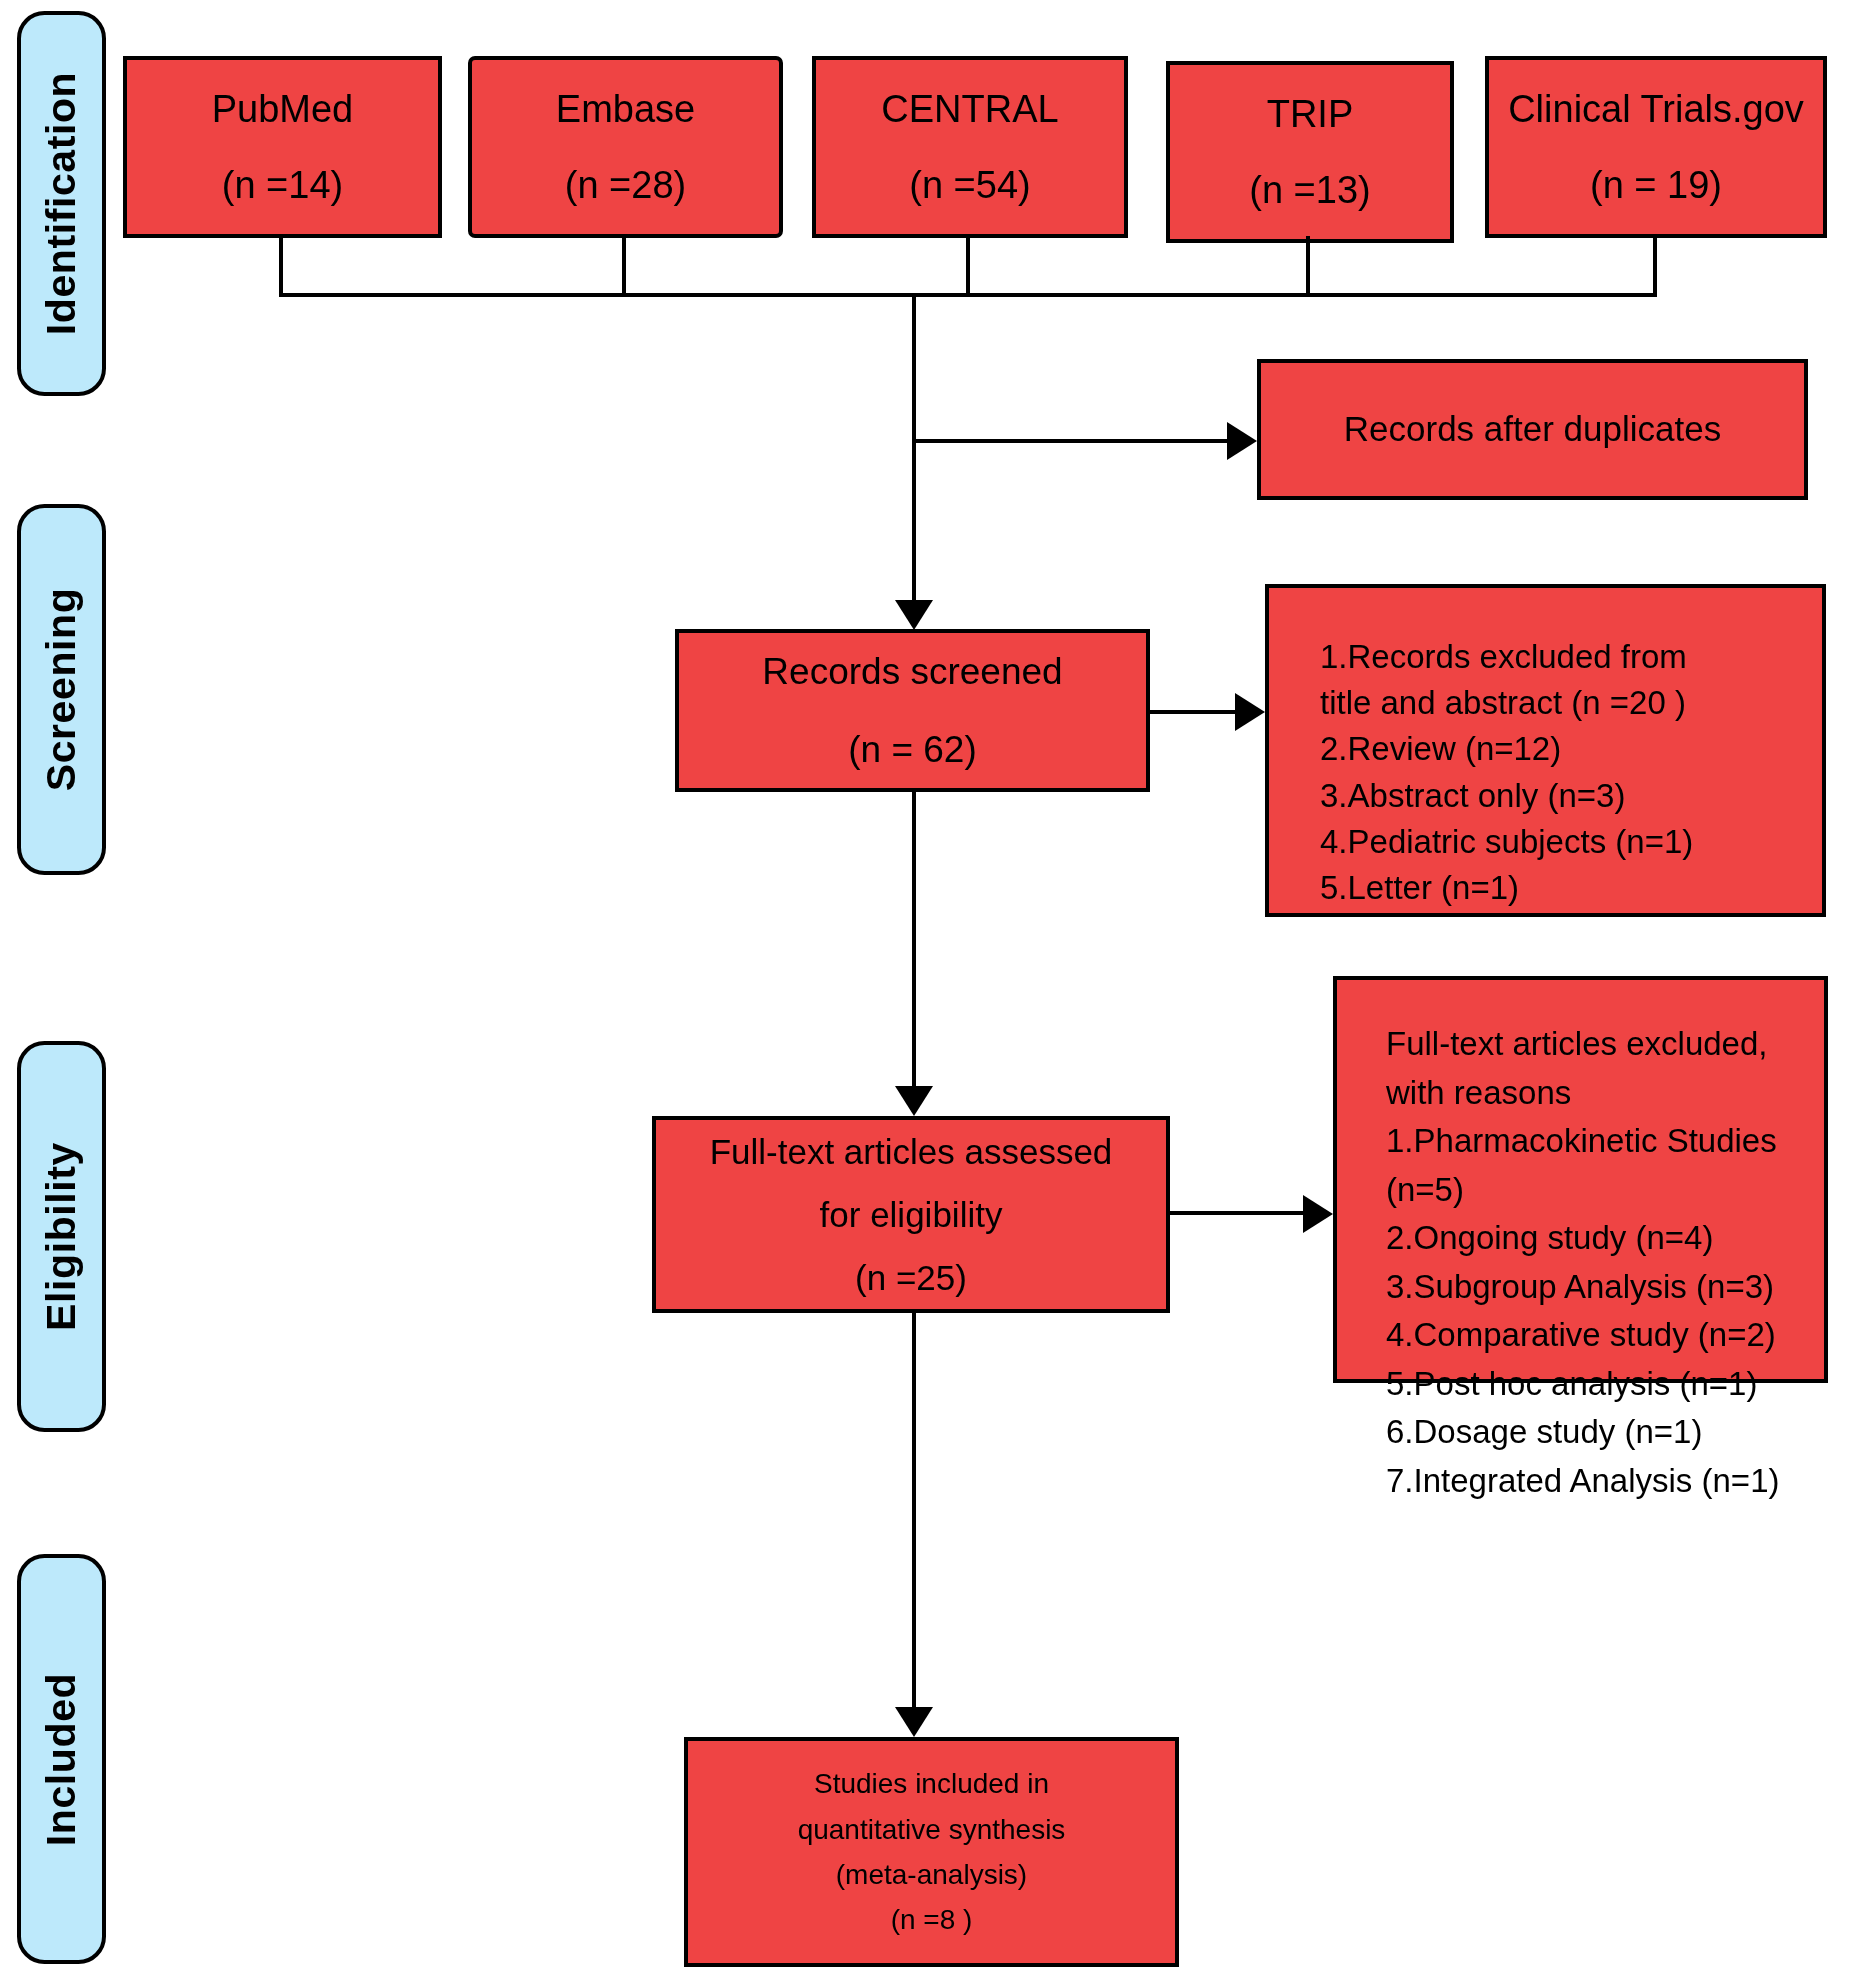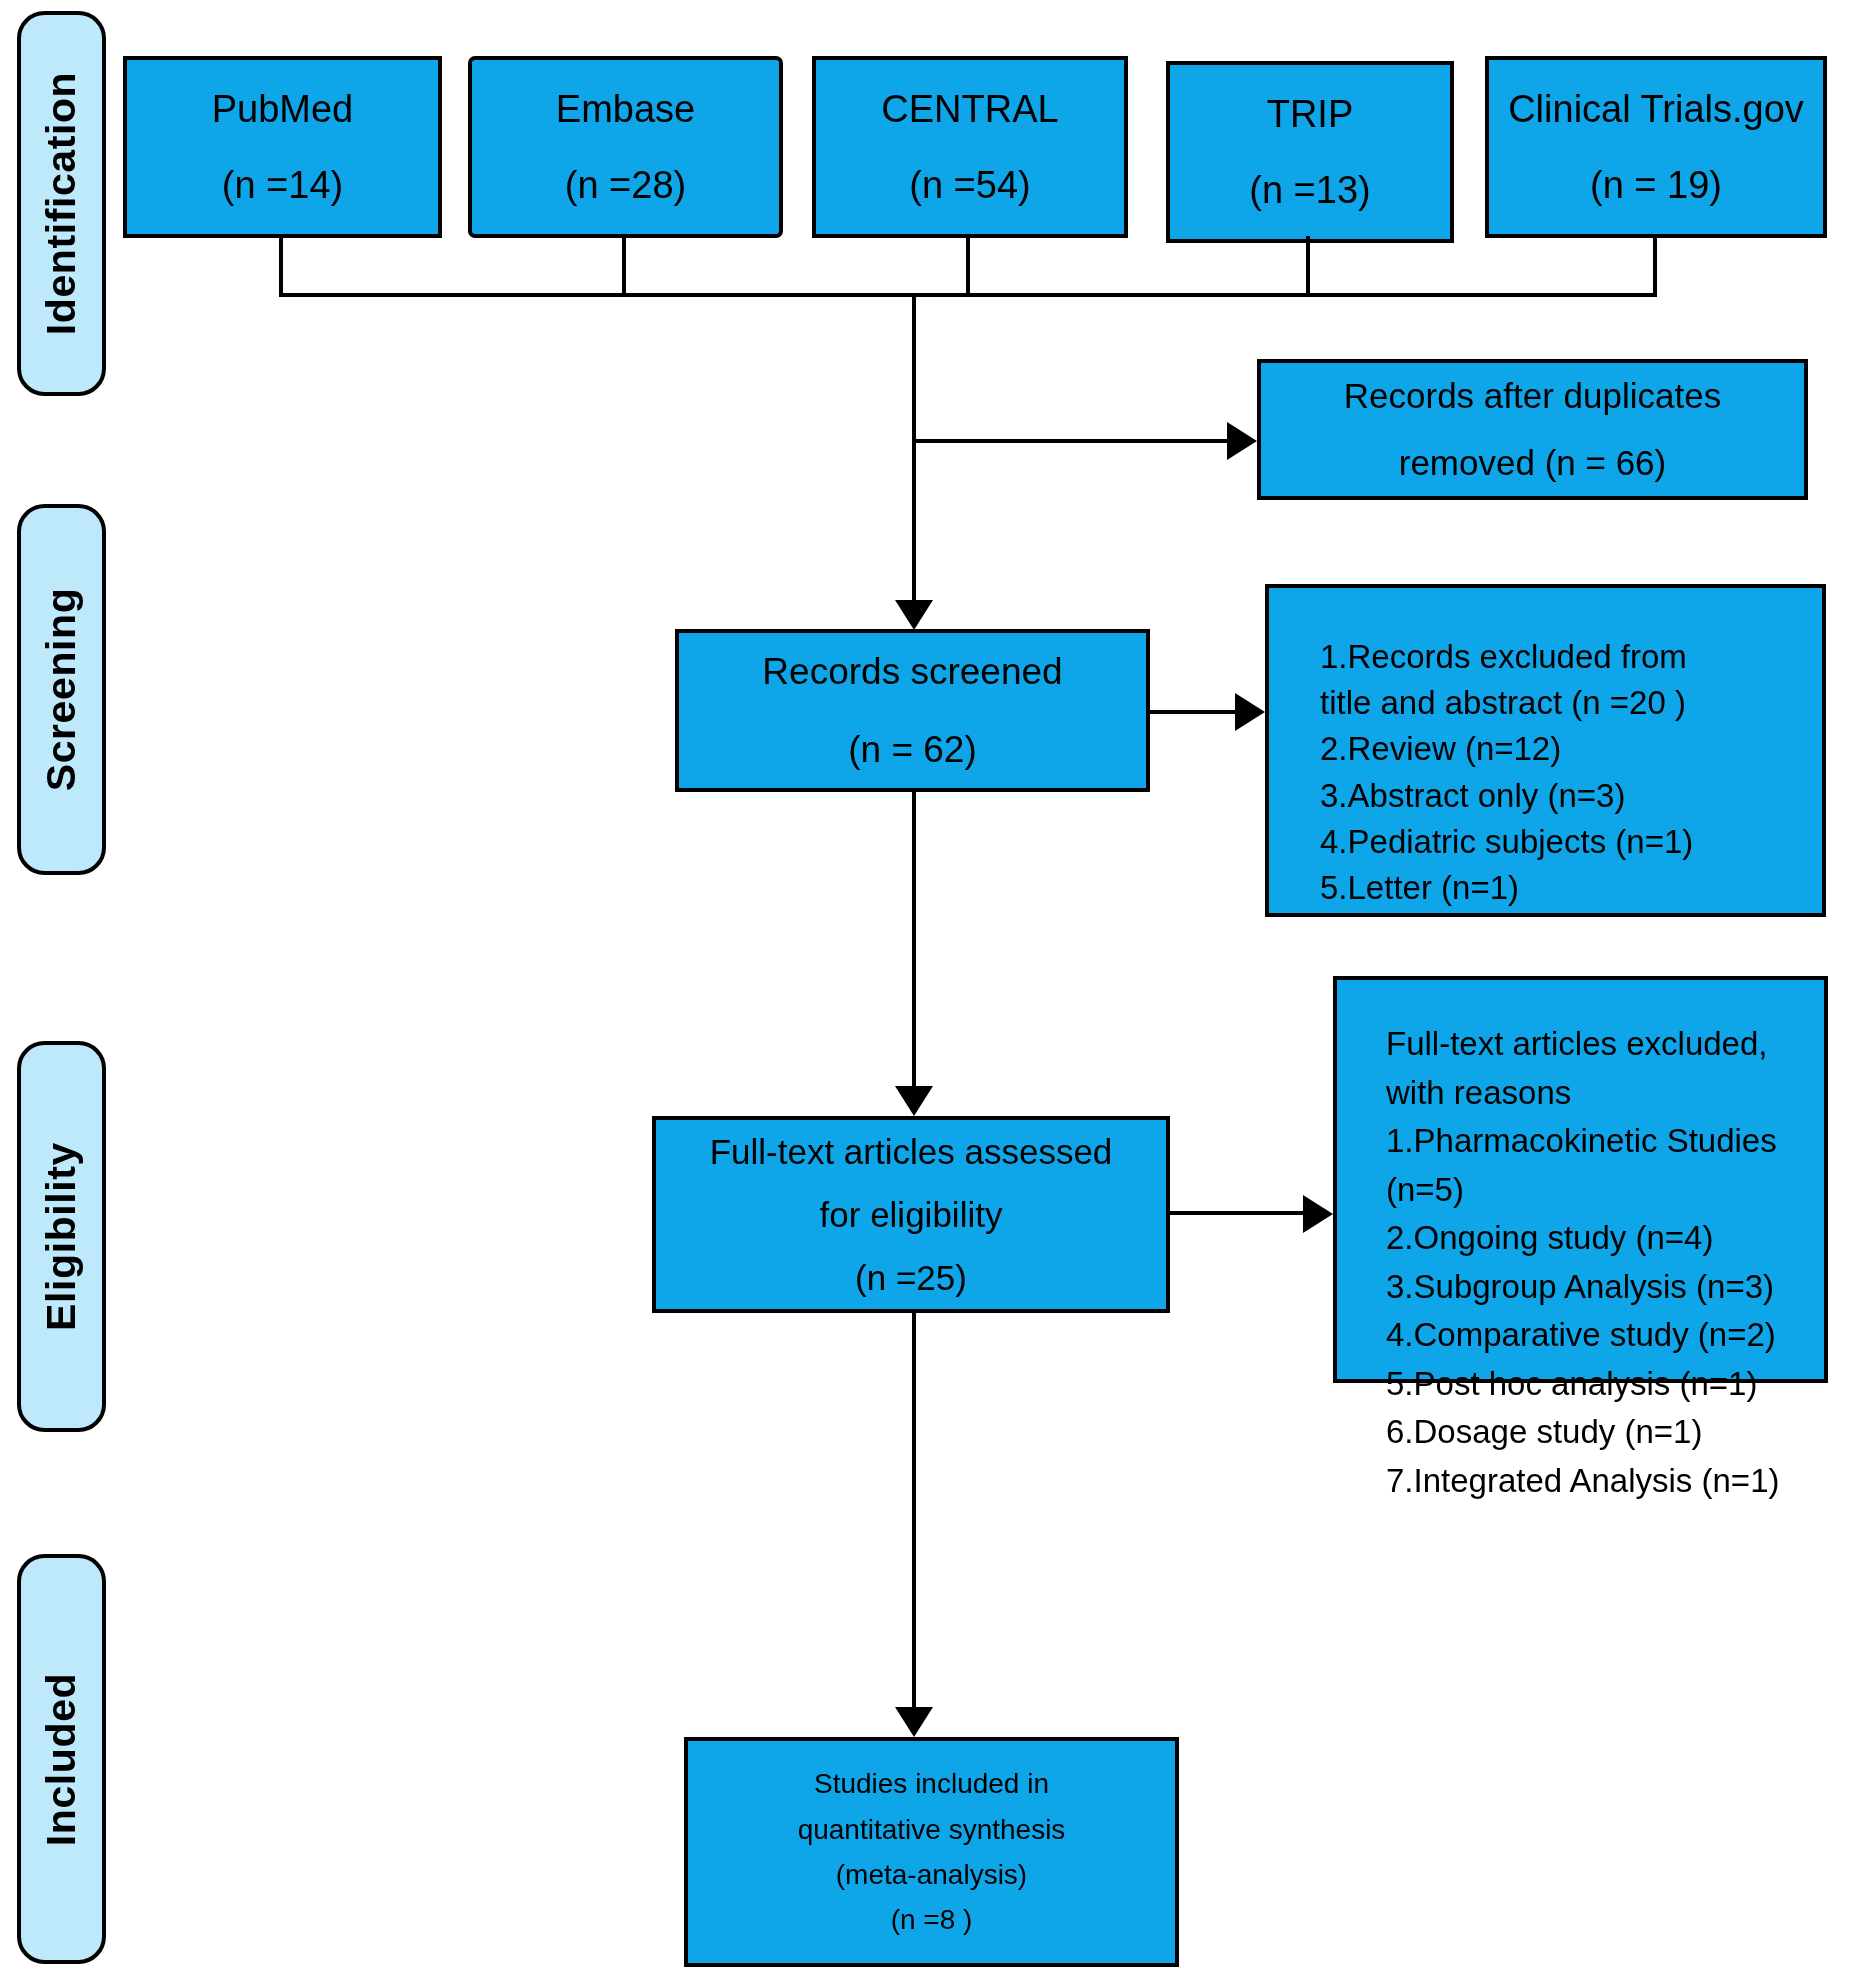--- a/index.html
+++ b/index.html
@@ -11,21 +11,21 @@
     position:absolute;left:17px;width:89px;
     background:#bde9fb;border:4px solid #000;border-radius:27.5px;
     display:flex;align-items:center;justify-content:center;
     box-sizing:border-box;
   }
   .stage-tab .vtext{
     transform:rotate(-90deg);white-space:nowrap;
     font-size:41px;font-weight:bold;letter-spacing:0.6px;
   }
   .fbox{
-    position:absolute;background:#0ea5e9;border:4px solid #000;
+    position:absolute;background:#ef4444;border:4px solid #000;
     box-sizing:border-box;display:flex;flex-direction:column;
     align-items:center;justify-content:center;text-align:center;
   }
   .fbox .line{white-space:nowrap;}
   .fbox.list{align-items:flex-start;justify-content:flex-start;text-align:left;}
   .src{font-size:38px;line-height:2.0;}
   .b-dup{font-size:35px;line-height:1.9;}
   .b-scr{font-size:37px;line-height:2.1;}
   .b-ft{font-size:35px;line-height:1.8;}
   .b-st{font-size:28px;line-height:1.62;}
@@ -88,21 +88,20 @@
 <div class="conn" style="left:279px;top:293px;width:1378px;height:4px;"></div>
 
 <div class="conn" style="left:912px;top:293px;width:4px;height:310px;"></div>
 <div class="arrowhead-down" style="left:895px;top:600px;"></div>
 
 <div class="conn" style="left:912px;top:439px;width:320px;height:4px;"></div>
 <div class="arrowhead-right" style="left:1227px;top:422px;"></div>
 
 <div class="fbox b-dup" style="left:1257px;top:359px;width:551px;height:141px;">
     <div class="line">Records after duplicates</div>
-    <div class="line">removed (n = 66)</div>
   </div>
 
 <div class="fbox b-scr" style="left:675px;top:629px;width:475px;height:163px;">
     <div class="line">Records screened</div>
     <div class="line">(n = 62)</div>
   </div>
 
 <div class="conn" style="left:1150px;top:710px;width:89px;height:4px;"></div>
 <div class="arrowhead-right" style="left:1235px;top:693px;"></div>
 

